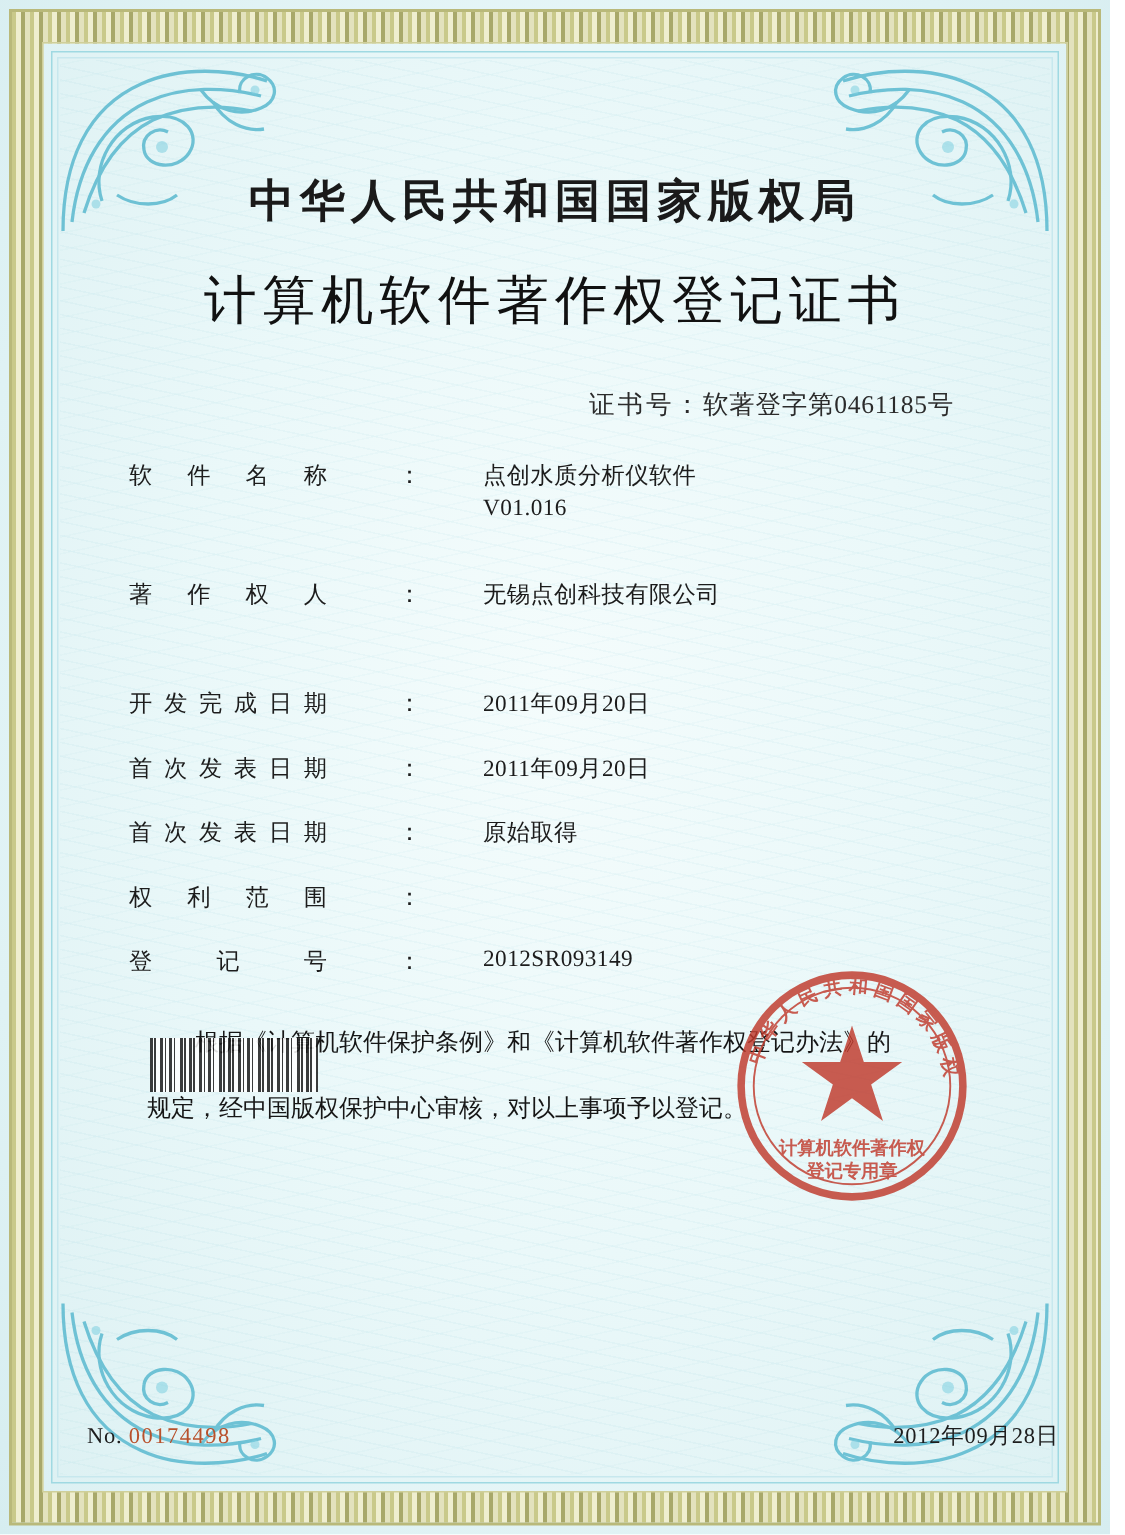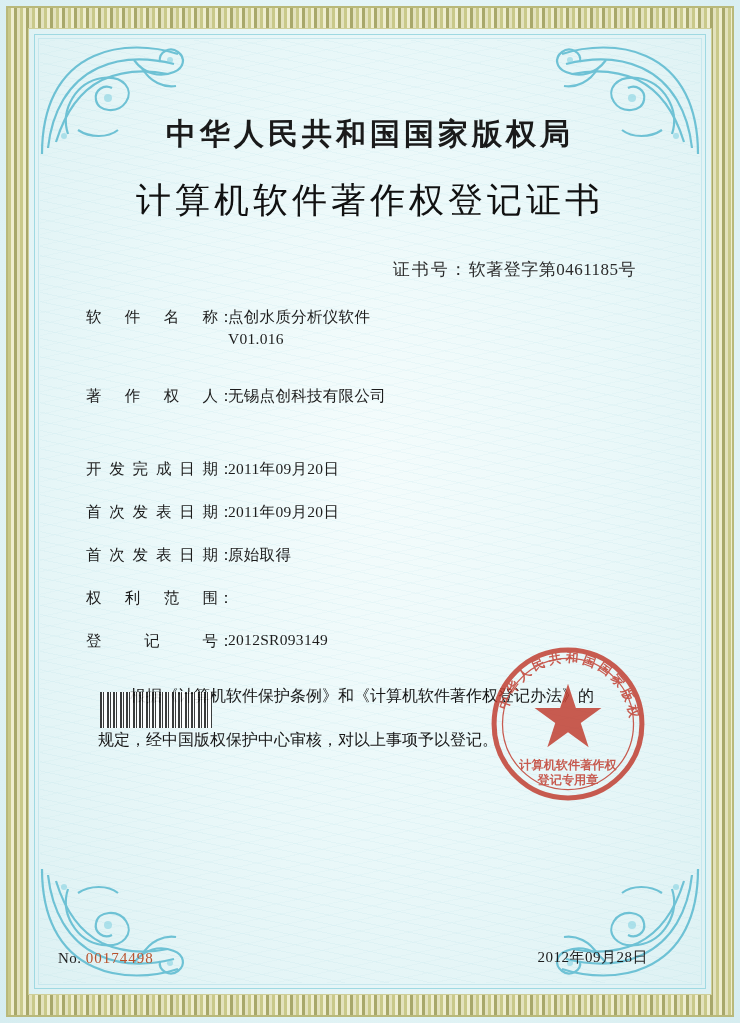--- a/index.html
+++ b/index.html
@@ -146,21 +146,21 @@
   }
   .field-value .line2 {
     display: block;
     margin-top: 2px;
     font-family: "Liberation Serif", serif;
   }
 
   .gap-lg { height: 30px; }
   .gap-md { height: 16px; }
 
-  .field-row.spaced { margin-bottom: 22px; }
+  .field-row.spaced { margin-bottom: 22px; gap: 47px; }
 
   .statement {
     margin-top: 28px;
     padding-left: 28px;
     padding-right: 22px;
     font-size: 16px;
     line-height: 2.0;
     color: #161616;
   }
   .statement p { margin: 12px; }
@@ -210,21 +210,20 @@
   }
   .serial .num {
     color: #b8512c;
     letter-spacing: 1px;
     text-align: center;
   }
   .issue-date {
     font-size: 15px;
     color: #1d1d1d;
     letter-spacing: 0.5px;
-    padding-right: 58px;
   }
 </style>
 </head>
 <body>
 
 <div class="page">
 
   <div class="frame-outer"></div>
   <div class="guilloche"></div>
   <div class="frame-inner"></div>

